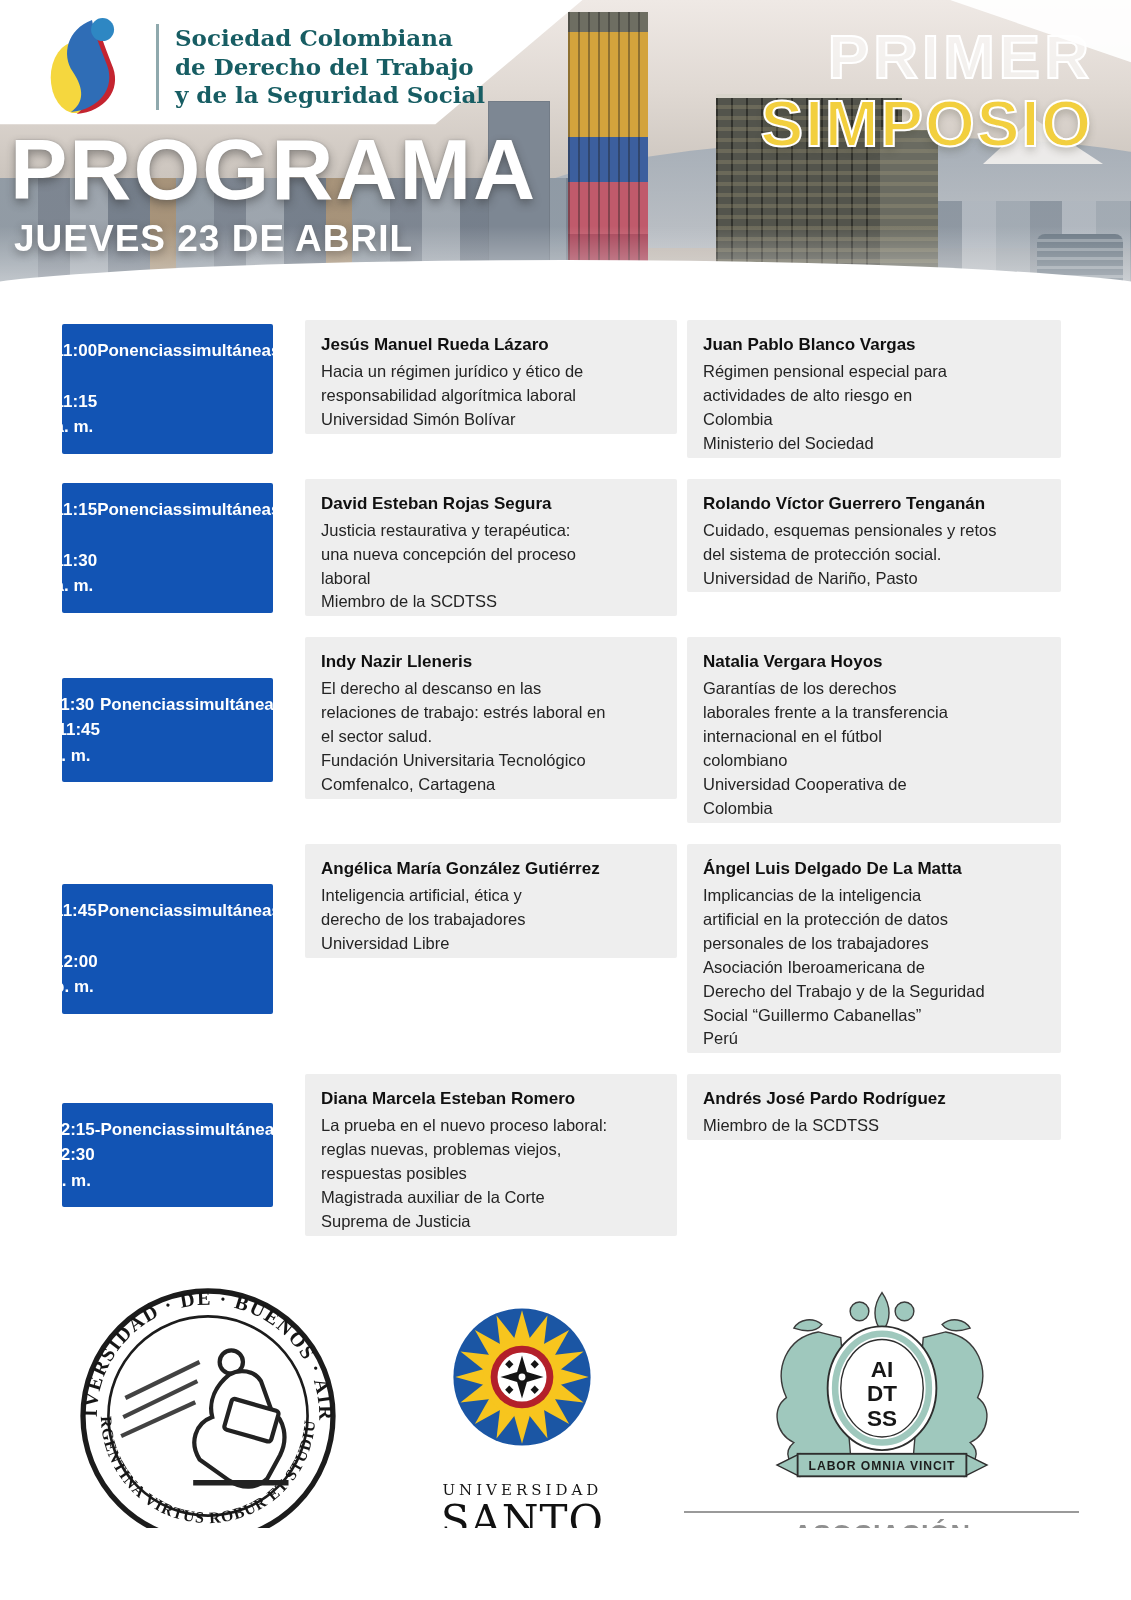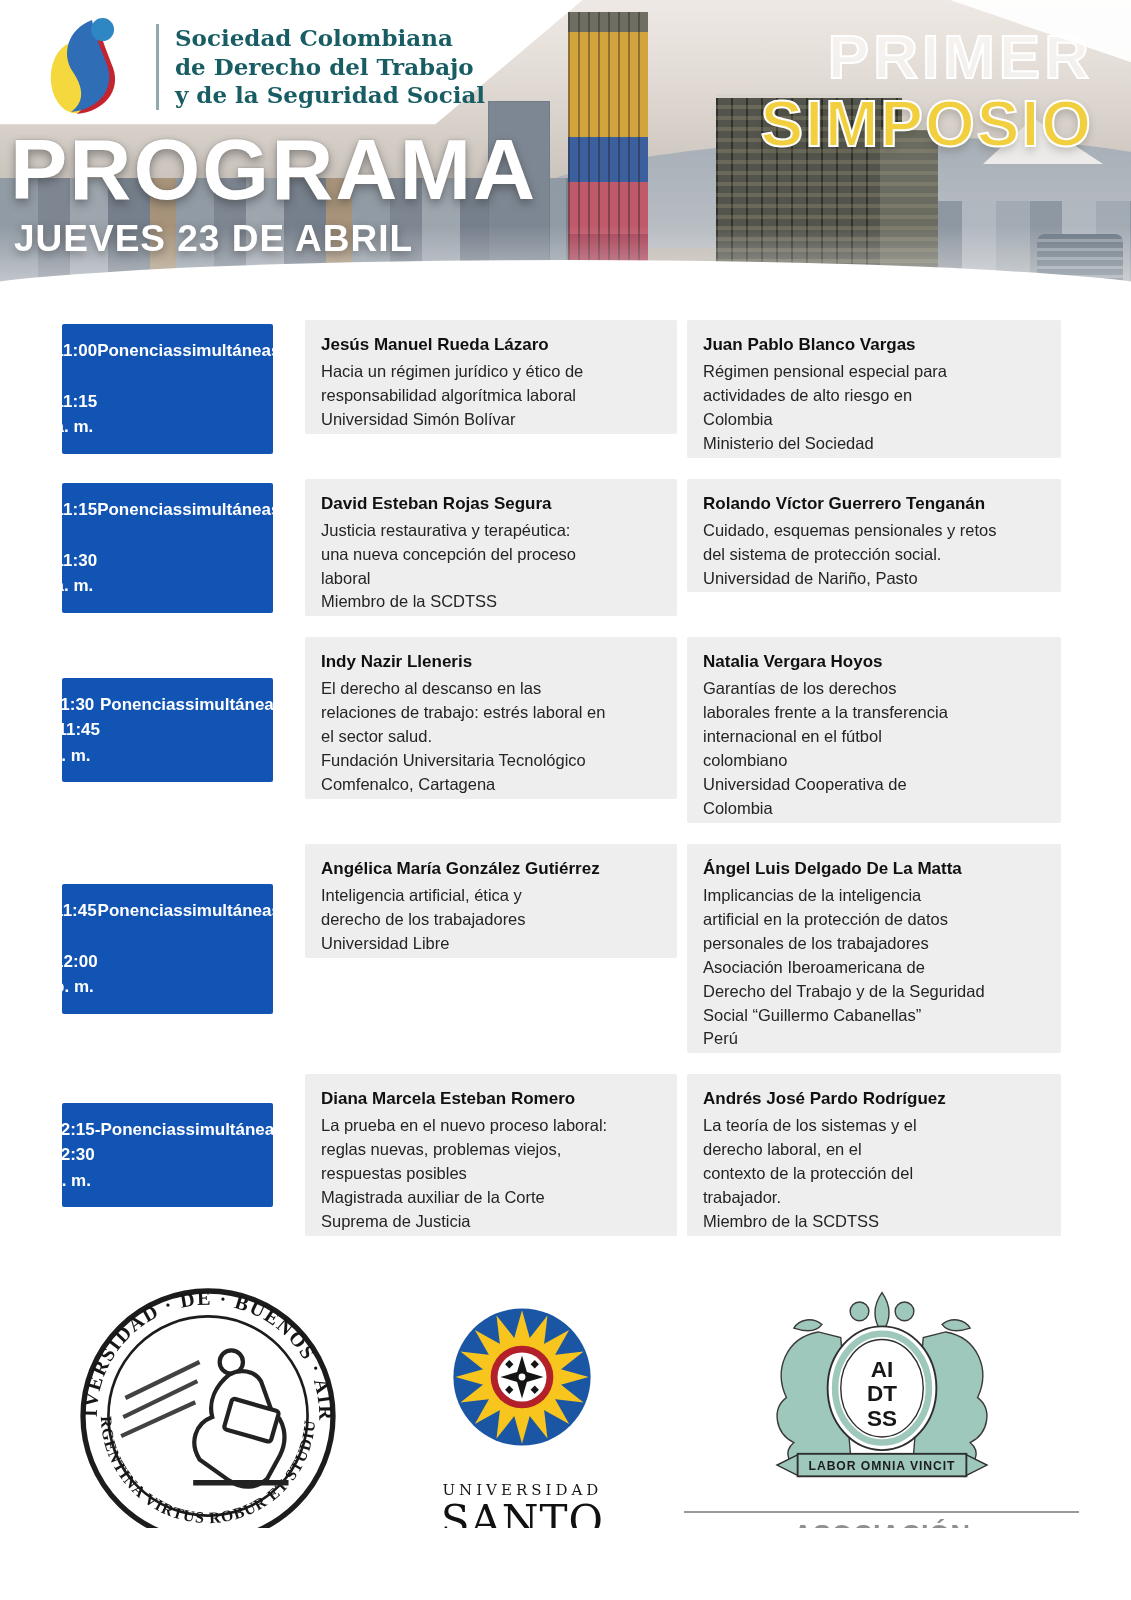--- a/index.html
+++ b/index.html
@@ -241,24 +241,20 @@
       <div class="col1 card">
         <div class="card-name">Diana Marcela Esteban Romero</div>
         <div class="card-title">La prueba en el nuevo proceso laboral:
 reglas nuevas, problemas viejos,
 respuestas posibles</div>
         <div class="card-affil">Magistrada auxiliar de la Corte
 Suprema de Justicia</div>
       </div>
       <div class="col2 card">
         <div class="card-name">Andrés José Pardo Rodríguez</div>
-        <div class="card-title">La teoría de los sistemas y el
-derecho laboral, en el
-contexto de la protección del
-trabajador.</div>
         <div class="card-affil">Miembro de la  SCDTSS</div>
       </div>
     </div>
 
   </div>
 
   <div class="logos">
 
     <div class="uba-block">
       <svg width="280" height="286" viewBox="0 0 260 270">

